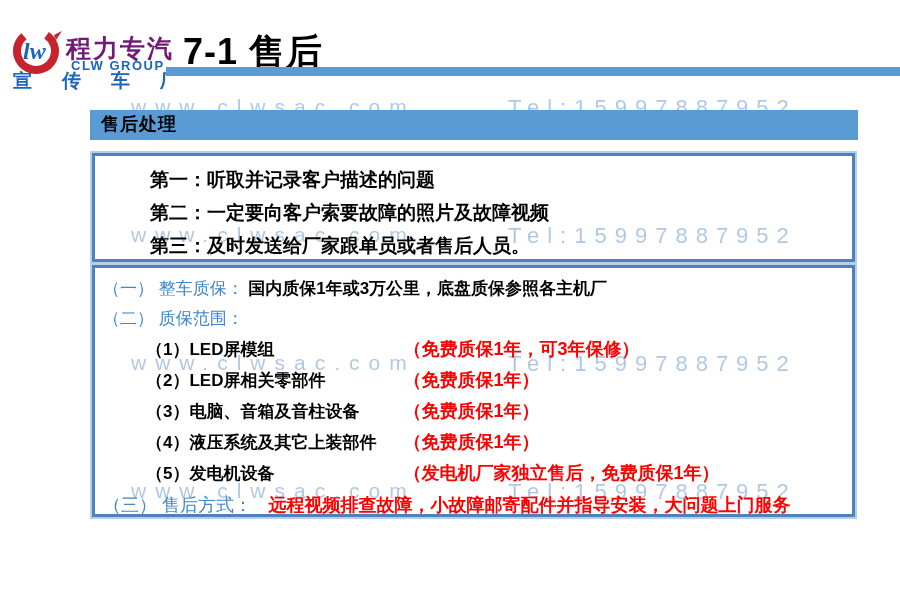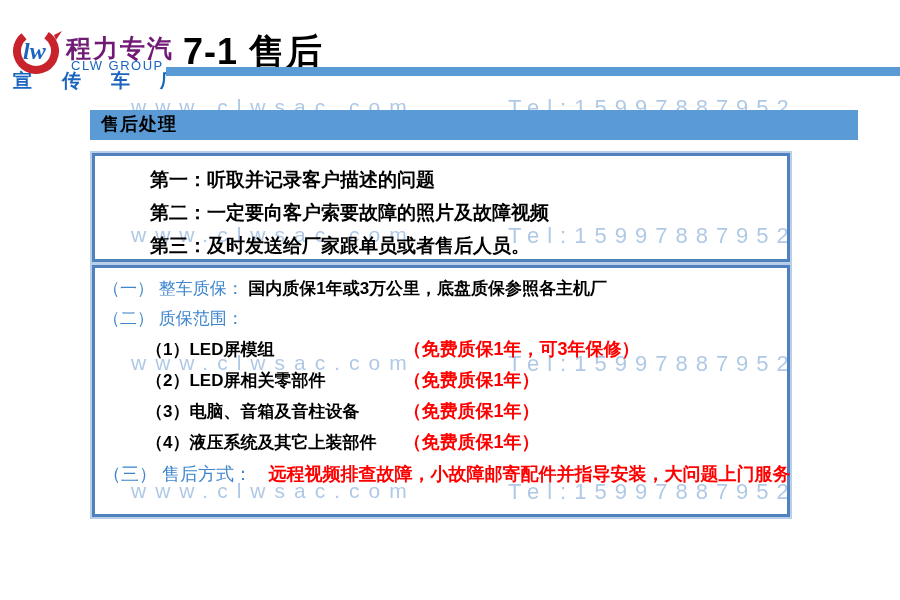--- a/index.html
+++ b/index.html
@@ -25,21 +25,21 @@
   }
 
   
   .logo-swoosh { position:absolute; left:10px; top:27px; z-index:2; }
   .brand-cn {
     position:absolute; left:66px; top:32px; z-index:2;
     font-size:25px; font-weight:bold; color:#701a75; letter-spacing:2px; white-space:nowrap;
   }
   .brand-en {
     position:absolute; left:71px; top:58px; z-index:2;
-    font-size:13px; font-weight:normal; color:#1b65bf; letter-spacing:1.5px; white-space:nowrap;
+    font-size:13px; font-weight:bold; color:#1b65bf; letter-spacing:1.5px; white-space:nowrap;
   }
   .sub-brand {
     position:absolute; left:13px; top:68px; z-index:2;
     font-size:19px; font-weight:bold; color:#1b65bf; letter-spacing:30px; white-space:nowrap;
   }
   .page-title {
     position:absolute; left:183px; top:28px; z-index:2;
     font-size:36px; font-weight:bold; color:#000; letter-spacing:1px; white-space:nowrap;
   }
   .title-rule {
@@ -52,21 +52,21 @@
     position:absolute; left:90px; top:110px; width:768px; height:30px;
     background:#5b9bd5; z-index:2;
   }
   .section-banner .banner-text {
     display:block; padding-left:11px; line-height:29px;
     font-size:18px; font-weight:bold; color:#000; letter-spacing:1px;
   }
 
   
   .box {
-    position:absolute; left:92px; width:698px;
+    position:absolute; left:92px; width:763px;
     border:3px solid #4f81bd; background:transparent;
     box-shadow:0 0 0 2px #b9cfe9; z-index:2;
   }
   .box-steps { top:153px; height:109px; padding:12px 0 0 55px; }
   .box-warranty { top:265px; height:252px; padding:0 0 0 8px; }
 
   .step-row {
     font-size:19px; font-weight:bold; color:#000;
     line-height:24px; margin-bottom:9px; white-space:nowrap;
   }
@@ -148,20 +148,24 @@
       <span class="w-item-note">（免费质保1年）</span>
     </div>
     <div class="w-row w-item">
       <span class="w-item-name">（3）电脑、音箱及音柱设备</span>
       <span class="w-item-note">（免费质保1年）</span>
     </div>
     <div class="w-row w-item">
       <span class="w-item-name">（4）液压系统及其它上装部件</span>
       <span class="w-item-note">（免费质保1年）</span>
     </div>
+    <div class="w-row w-item">
+      <span class="w-item-name">（5）发电机设备</span>
+      <span class="w-item-note">（发电机厂家独立售后，免费质保1年）</span>
+    </div>
 
     <div class="w-row w-service">
       <span class="w-label">（三） 售后方式：</span>
       <span class="w-service-text">远程视频排查故障，小故障邮寄配件并指导安装，大问题上门服务</span>
     </div>
   </div>
 
 </div>
 
 </body></html>

